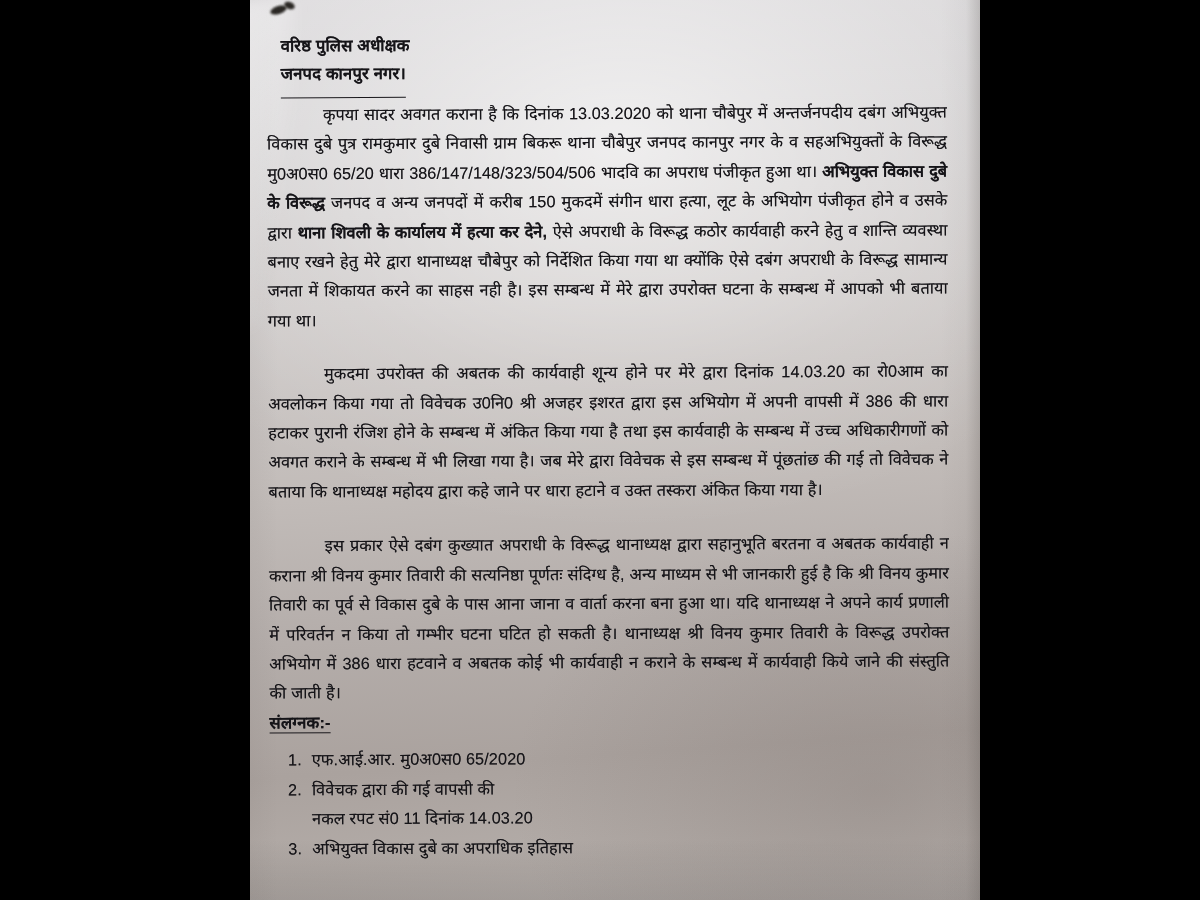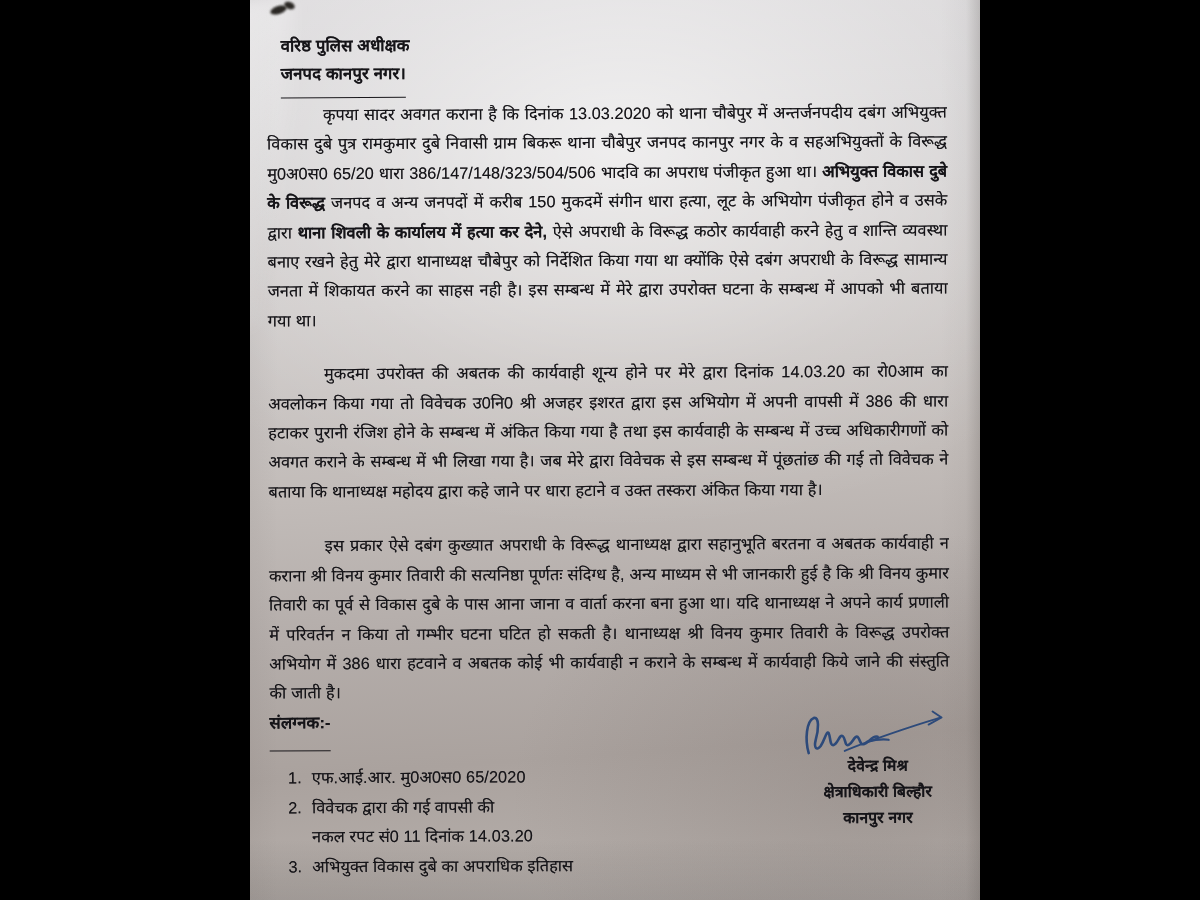--- a/index.html
+++ b/index.html
@@ -164,21 +164,21 @@
     position: absolute;
     left: 36px;
     top: 713px;
     width: 420px;
   }
   #attachments-heading {
     font-size: 16.5px;
     font-weight: 700;
     display: inline-block;
     border-bottom: 1.5px solid #1a181c;
-    padding-bottom: 19px;
+    padding-bottom: 1px;
     letter-spacing: 0.2px;
   }
   #attachments-list {
     margin: 12px 0 0 0;
     padding: 0 0 0 36px;
     list-style: none;
     counter-reset: atch;
   }
   #attachments-list li {
     position: relative;
@@ -266,29 +266,16 @@
               <span class="cont">विवेचक द्वारा की गई वापसी की</span>
               <span class="cont">नकल रपट सं0 11 दिनांक 14.03.20</span>
             </li>
             <li>
               <span class="num">3.</span>
               <span class="cont">अभियुक्त विकास दुबे का अपराधिक इतिहास</span>
             </li>
           </ul>
       </div>
 
-      <div id="signature-block">
-        <div id="signature-mark">
-          <svg width="190" height="48" viewBox="0 0 190 48" fill="none" aria-hidden="true">
-            <path d="M26 44 C22 30, 24 12, 31 9 C37 7, 36 21, 33 31 C31 39, 34 42, 38 37 C42 31, 44 21, 46 24 C48 28, 47 37, 51 36 C55 35, 57 25, 60 27 C63 29, 62 38, 66 36 C70 34, 72 26, 75 28 C78 31, 77 37, 82 35 C87 33, 90 26, 95 28" stroke="#2d4a7a" stroke-width="2.6" stroke-linecap="round" stroke-linejoin="round"></path>
-            <path d="M62 42 C74 37, 96 29, 120 21 C134 16, 148 12, 158 9" stroke="#2d4a7a" stroke-width="1.9" stroke-linecap="round"></path>
-            <path d="M146 16 L159 9 L150 3" stroke="#2d4a7a" stroke-width="1.9" stroke-linecap="round" stroke-linejoin="round" fill="none"></path>
-            <path d="M84 33 C92 31, 100 30, 106 31" stroke="#2d4a7a" stroke-width="2.2" stroke-linecap="round"></path>
-          </svg>
-        </div>
-        <div class="sig-name txt">देवेन्द्र मिश्र</div>
-        <div class="sig-desig txt">क्षेत्राधिकारी बिल्हौर</div>
-        <div class="sig-place txt">कानपुर नगर</div>
-      </div>
 
     </div>
   </div>
 </div>
 
 </body></html>

